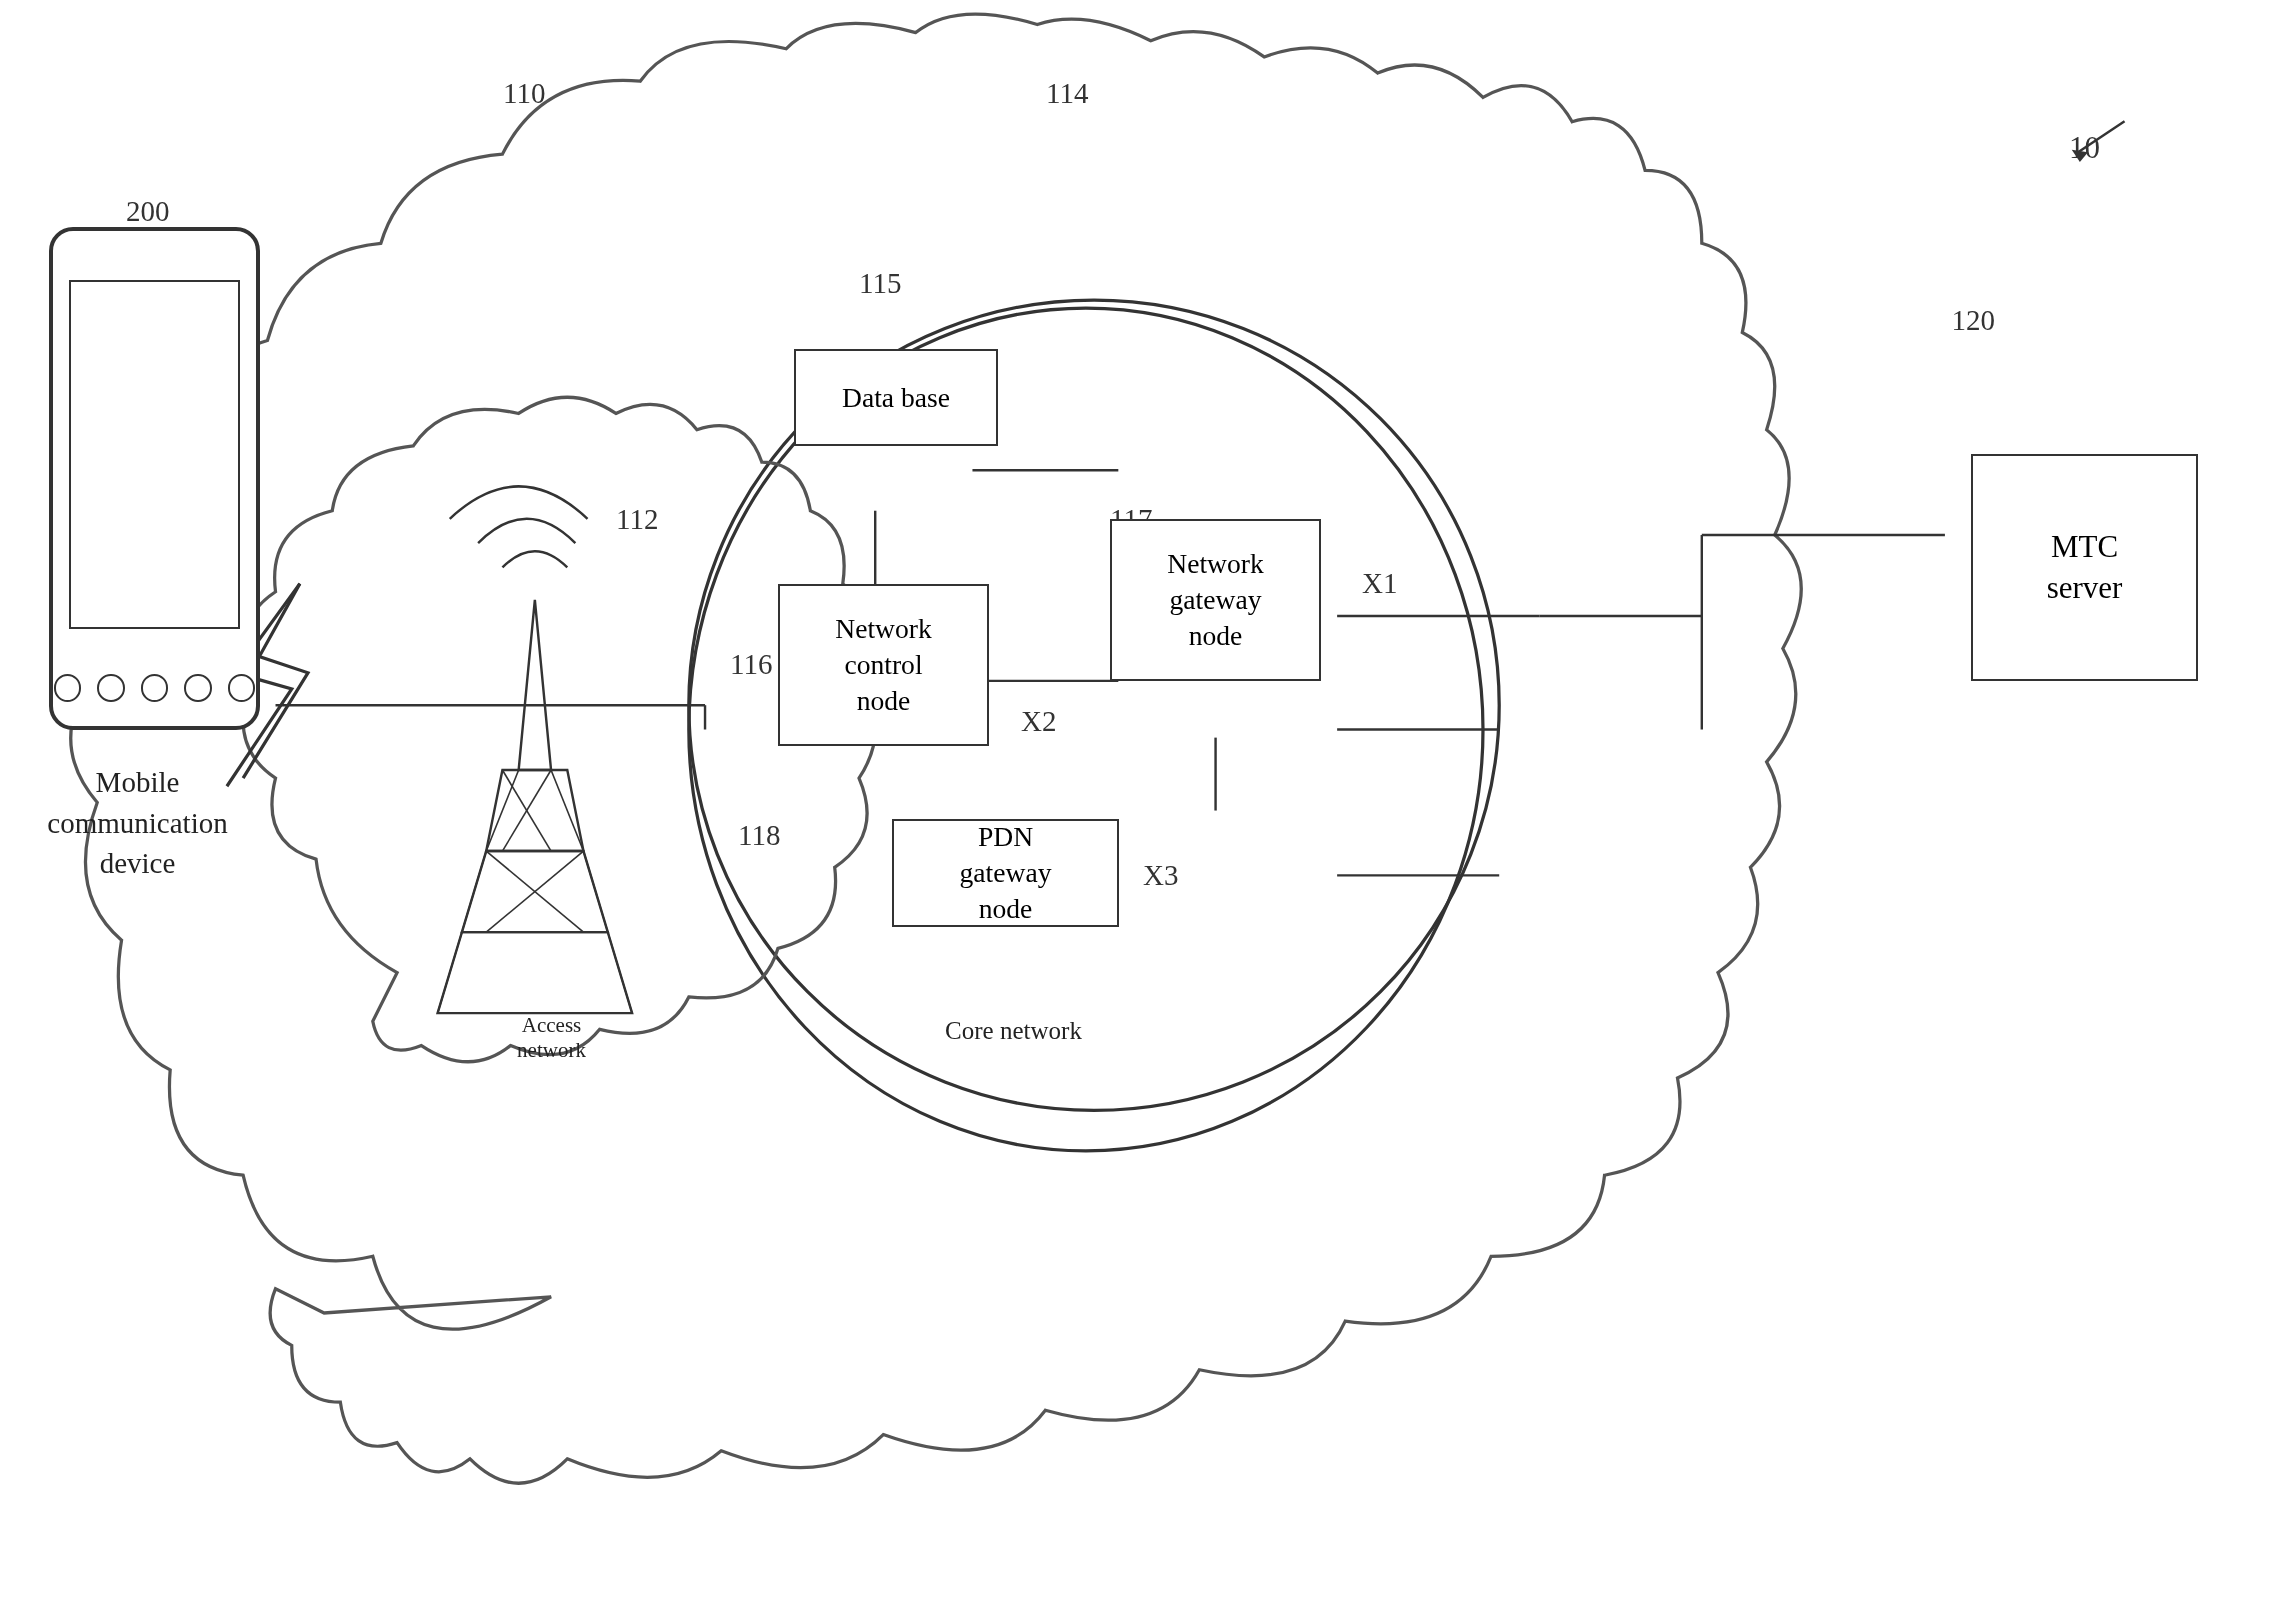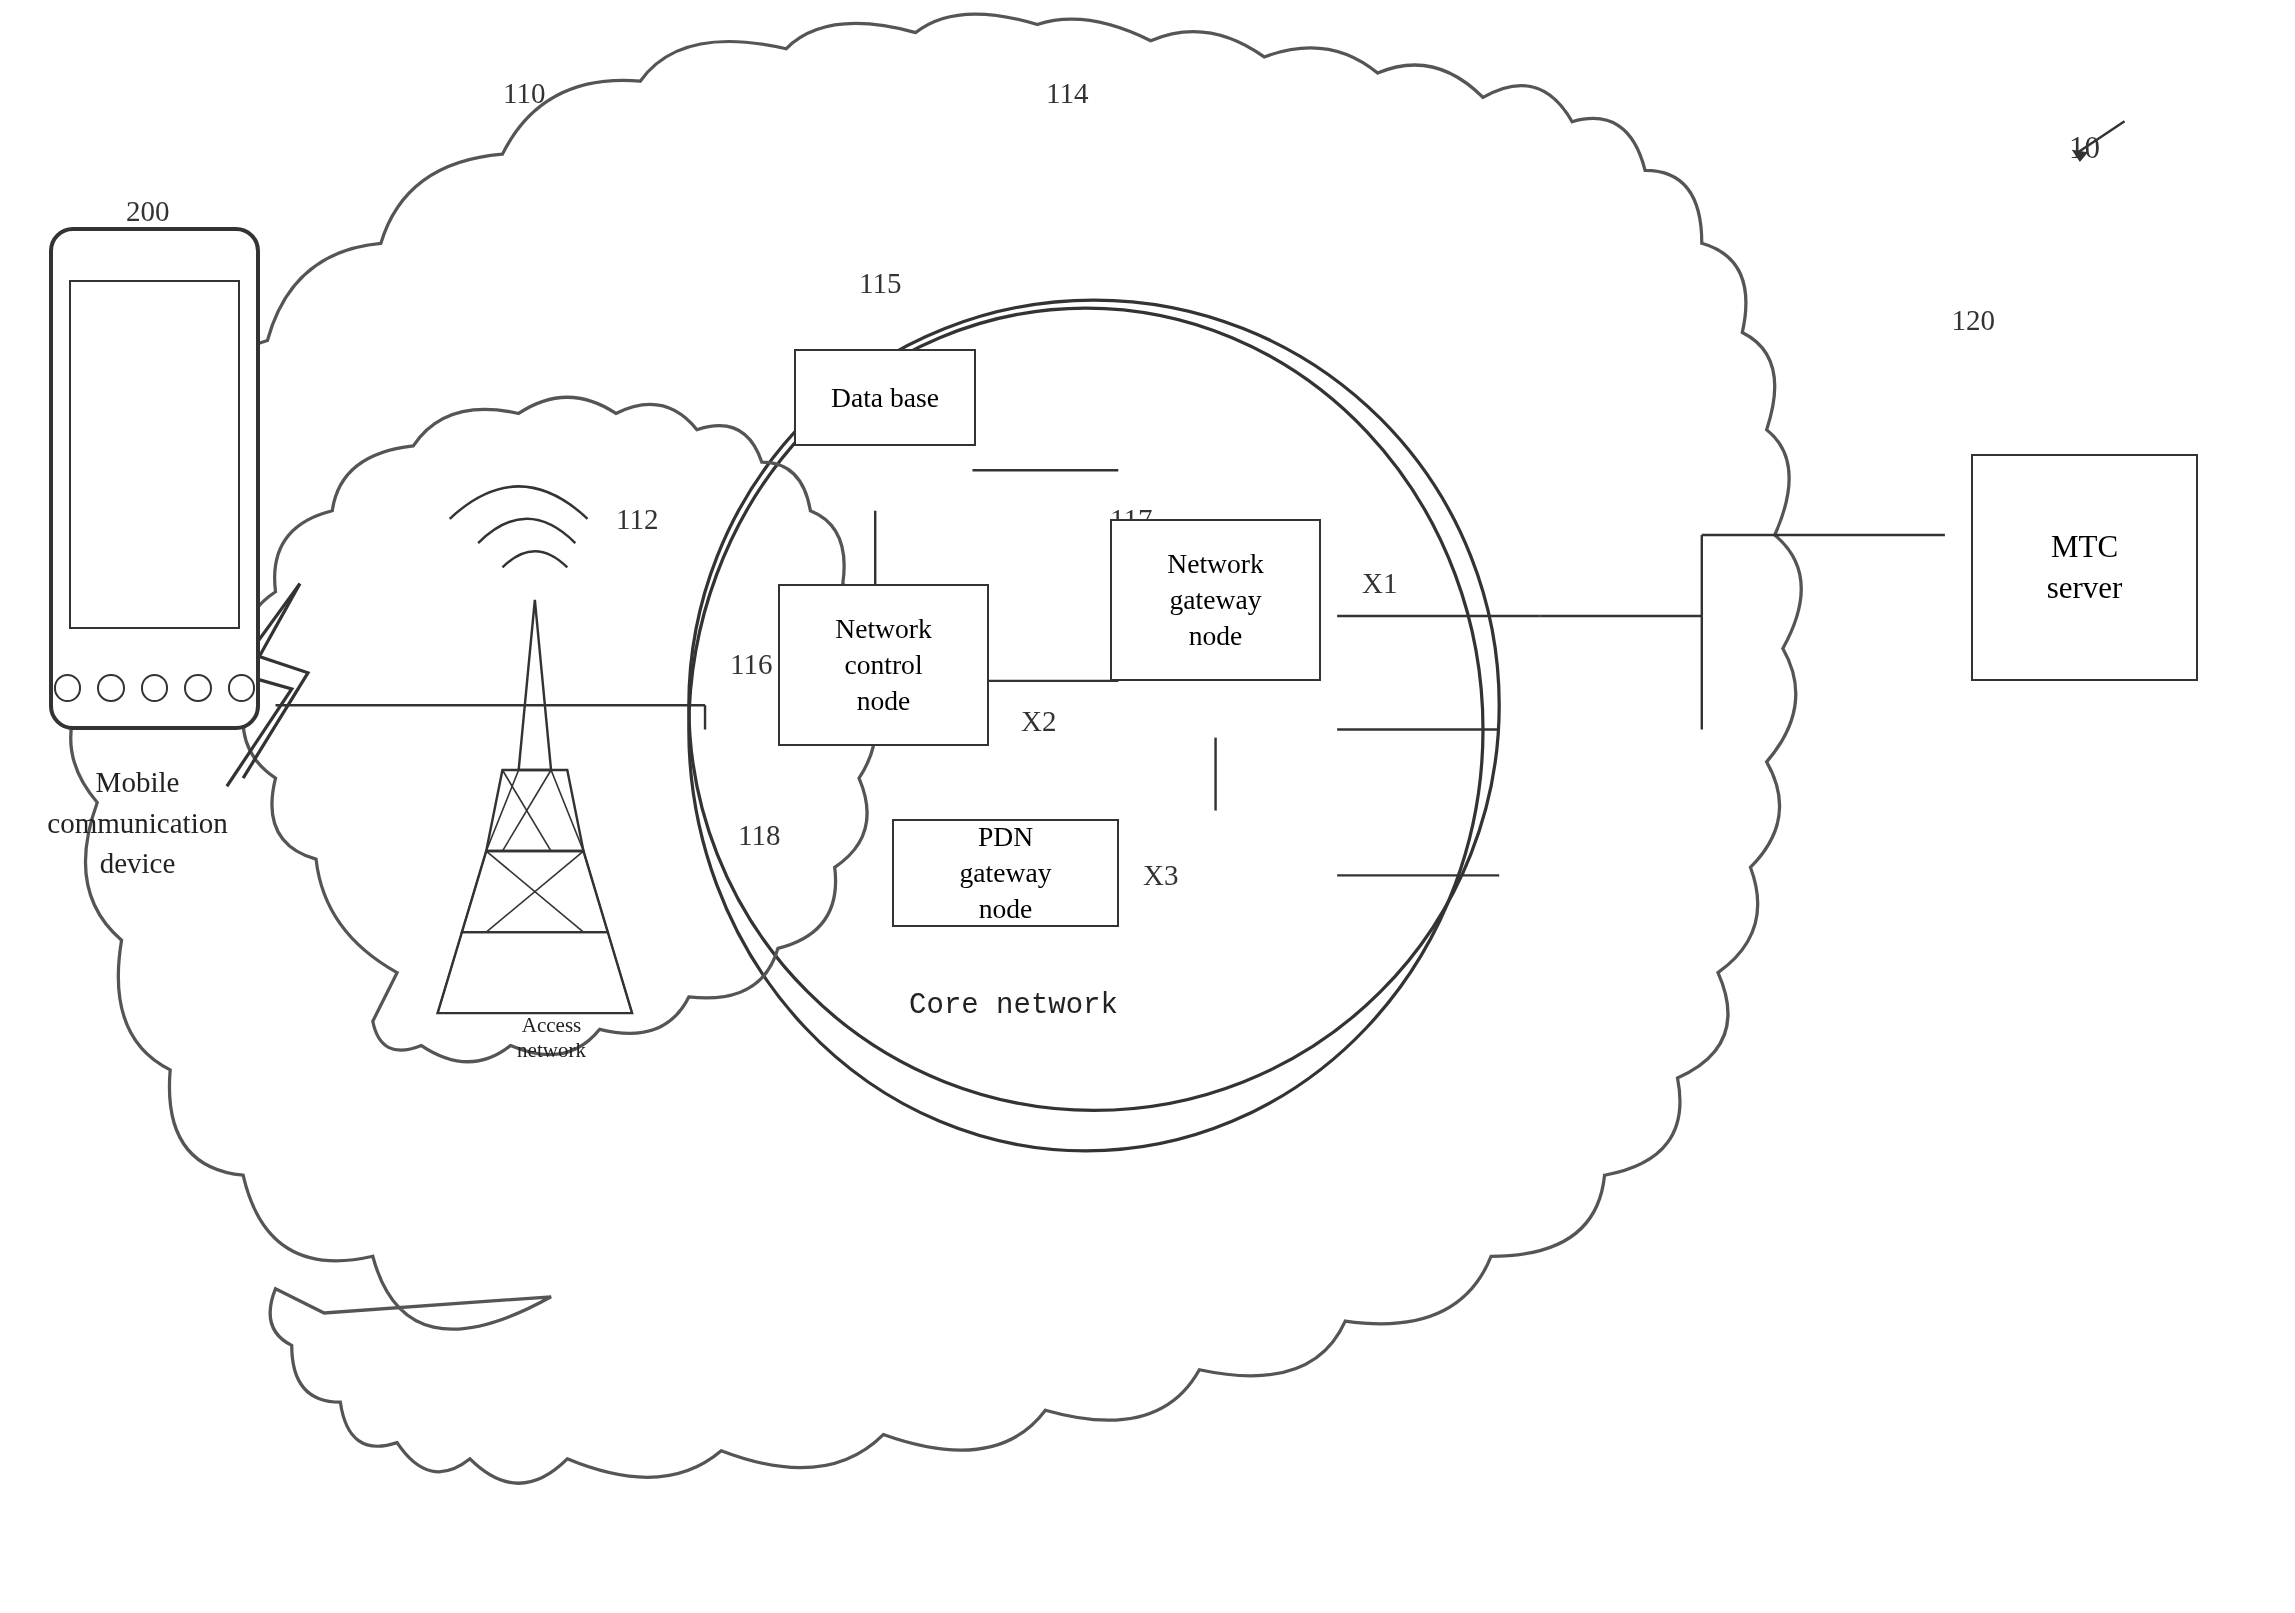--- a/index.html
+++ b/index.html
@@ -262,21 +262,21 @@
   <div class="num" style="left:616px; top:503px;text-align:center;">112</div>
 
   <div class="num" style="left:730px; top:648px;">116</div>
 
   <div class="num" style="left:1110px; top:503px;">117</div>
 
   <div class="num" style="left:738px; top:819px;">118</div>
 
   <div class="num" style="right:300px; top:304px;">120</div>
 
-  <div class="box" style="left:794px; top:349px; width:182px; height:97px; font-size:27.6px;">
+  <div class="box" style="left:794px; top:349px; width:204px; height:97px; font-size:27.6px;">
     <span>Data base</span>
   </div>
 
   <div class="box" style="left:778px; top:584px; width:211px; height:162px; font-size:27.6px;">
     <span>Network<br>control<br>node</span>
   </div>
 
   <div class="box" style="left:1110px; top:519px; width:211px; height:162px; font-size:27.6px;">
     <span>Network<br>gateway<br>node</span>
   </div>
@@ -292,21 +292,21 @@
   <div class="arrow-label" style="left:1362px; top:567px;">X1</div>
 
   <div class="arrow-label" style="left:1021px; top:705px;">X2</div>
 
   <div class="arrow-label" style="left:1143px; top:859px;">X3</div>
 
   <div class="label" style="left:430px; top:1013px; width:243px; font-size:21px;">
     <span>Access<br>network</span>
   </div>
 
-  <div class="label" style="left:892px; top:989px; width:243px; font-size:29px;font-family:Liberation Mono, monospace;">
+  <div class="label" style="left:892px; top:1017px; width:243px; font-size:25px;">
     <span>Core network</span>
   </div>
 
   <svg style="position:absolute; top:105px; right:146px; width:122px; height:65px;" viewBox="0 0 150 80">
     <line x1="120" y1="20" x2="60" y2="60" stroke="#333" stroke-width="3"></line>
     <polygon points="55,55 65,70 75,58" fill="#333"></polygon>
   </svg>
 
 </div>
 

